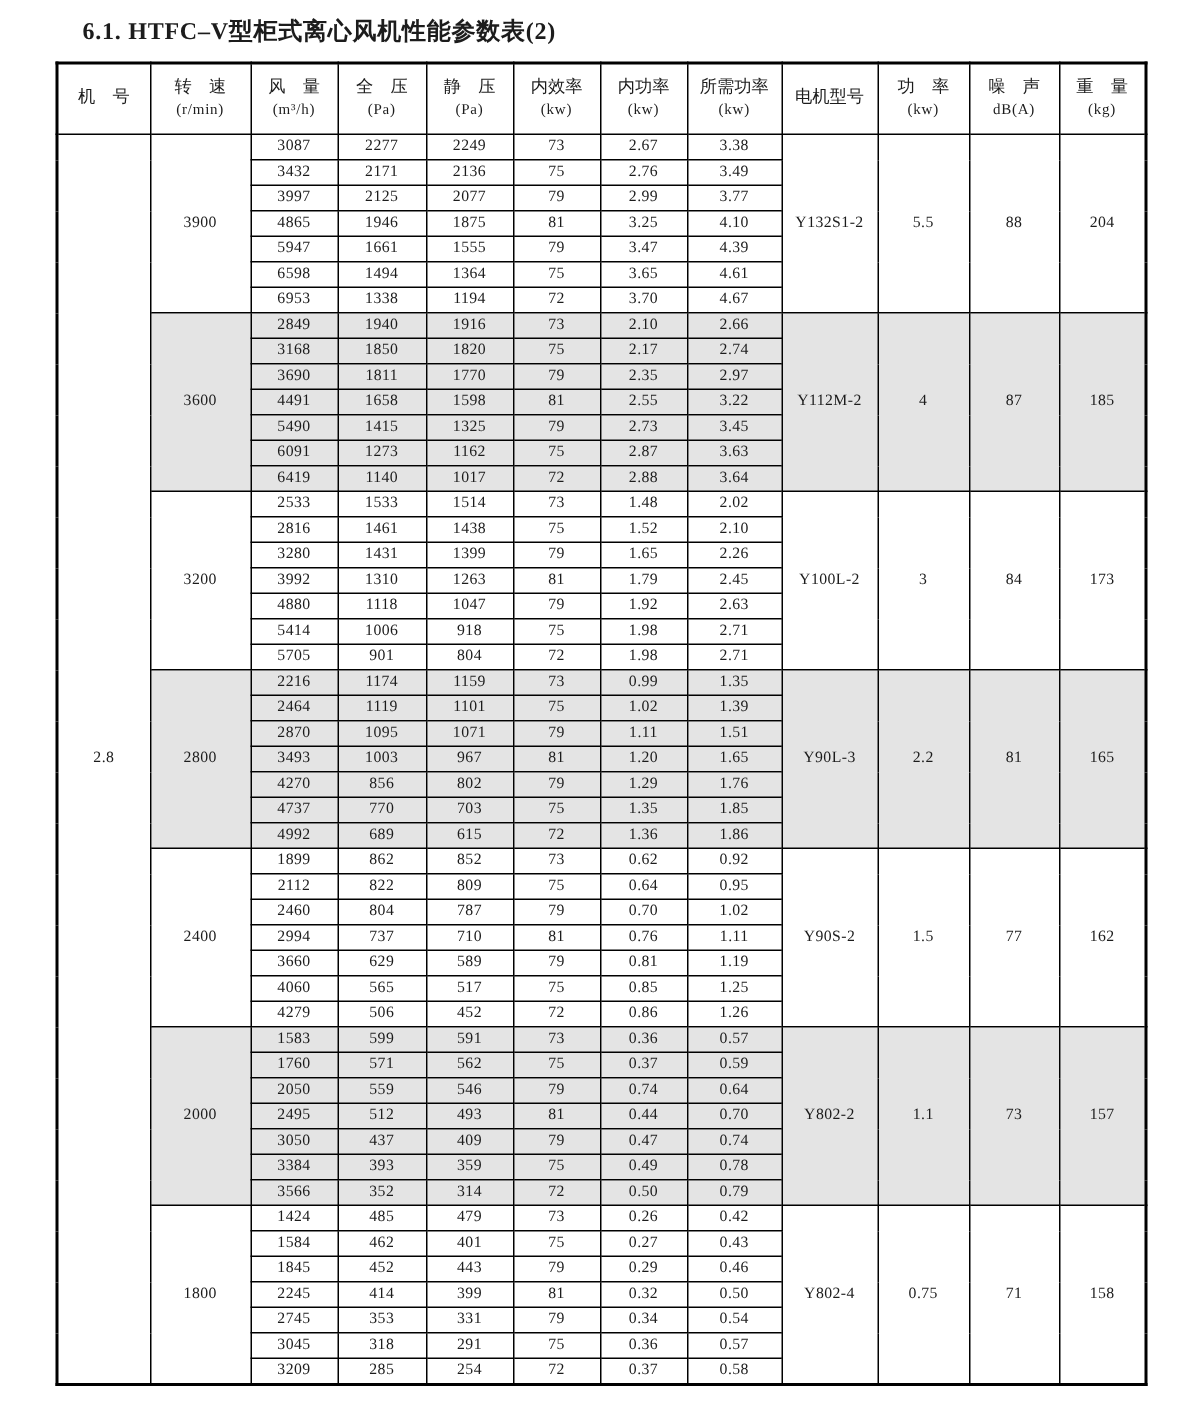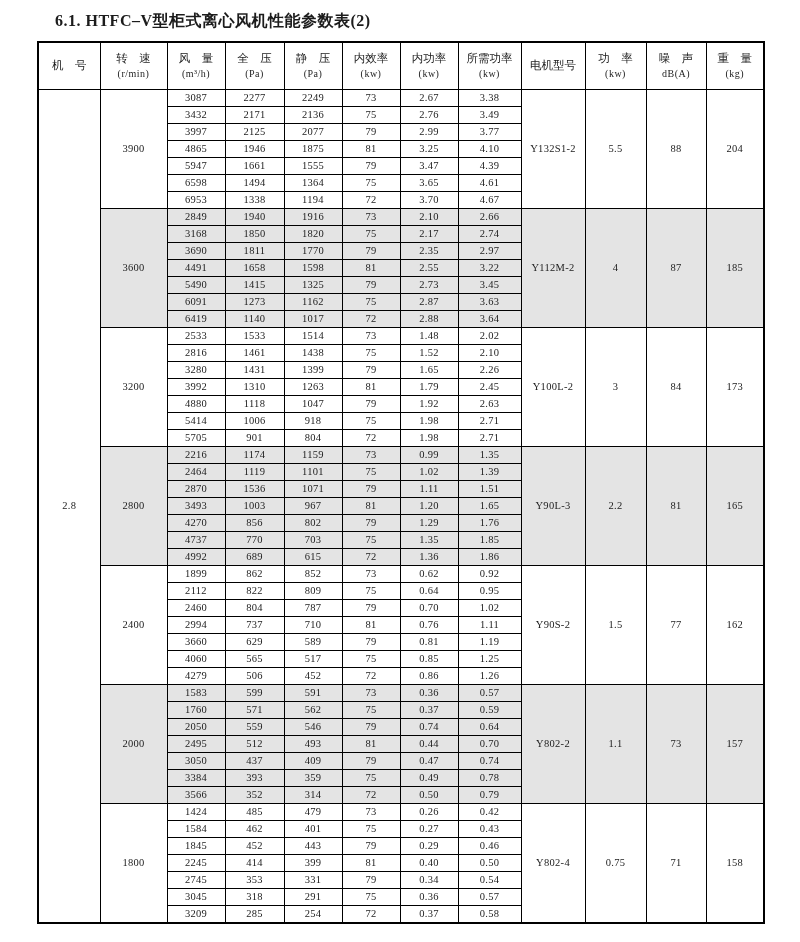--- a/index.html
+++ b/index.html
@@ -304,21 +304,21 @@
       <tr>
         <td class="g">2464</td>
         <td class="g">1119</td>
         <td class="g">1101</td>
         <td class="g">75</td>
         <td class="g">1.02</td>
         <td class="g">1.39</td>
       </tr>
       <tr>
         <td class="g">2870</td>
-        <td class="g">1536</td>
+        <td class="g">1095</td>
         <td class="g">1071</td>
         <td class="g">79</td>
         <td class="g">1.11</td>
         <td class="g">1.51</td>
       </tr>
       <tr>
         <td class="g">3493</td>
         <td class="g">1003</td>
         <td class="g">967</td>
         <td class="g">81</td>
@@ -498,21 +498,21 @@
         <td>443</td>
         <td>79</td>
         <td>0.29</td>
         <td>0.46</td>
       </tr>
       <tr>
         <td>2245</td>
         <td>414</td>
         <td>399</td>
         <td>81</td>
-        <td>0.40</td>
+        <td>0.32</td>
         <td>0.50</td>
       </tr>
       <tr>
         <td>2745</td>
         <td>353</td>
         <td>331</td>
         <td>79</td>
         <td>0.34</td>
         <td>0.54</td>
       </tr>

